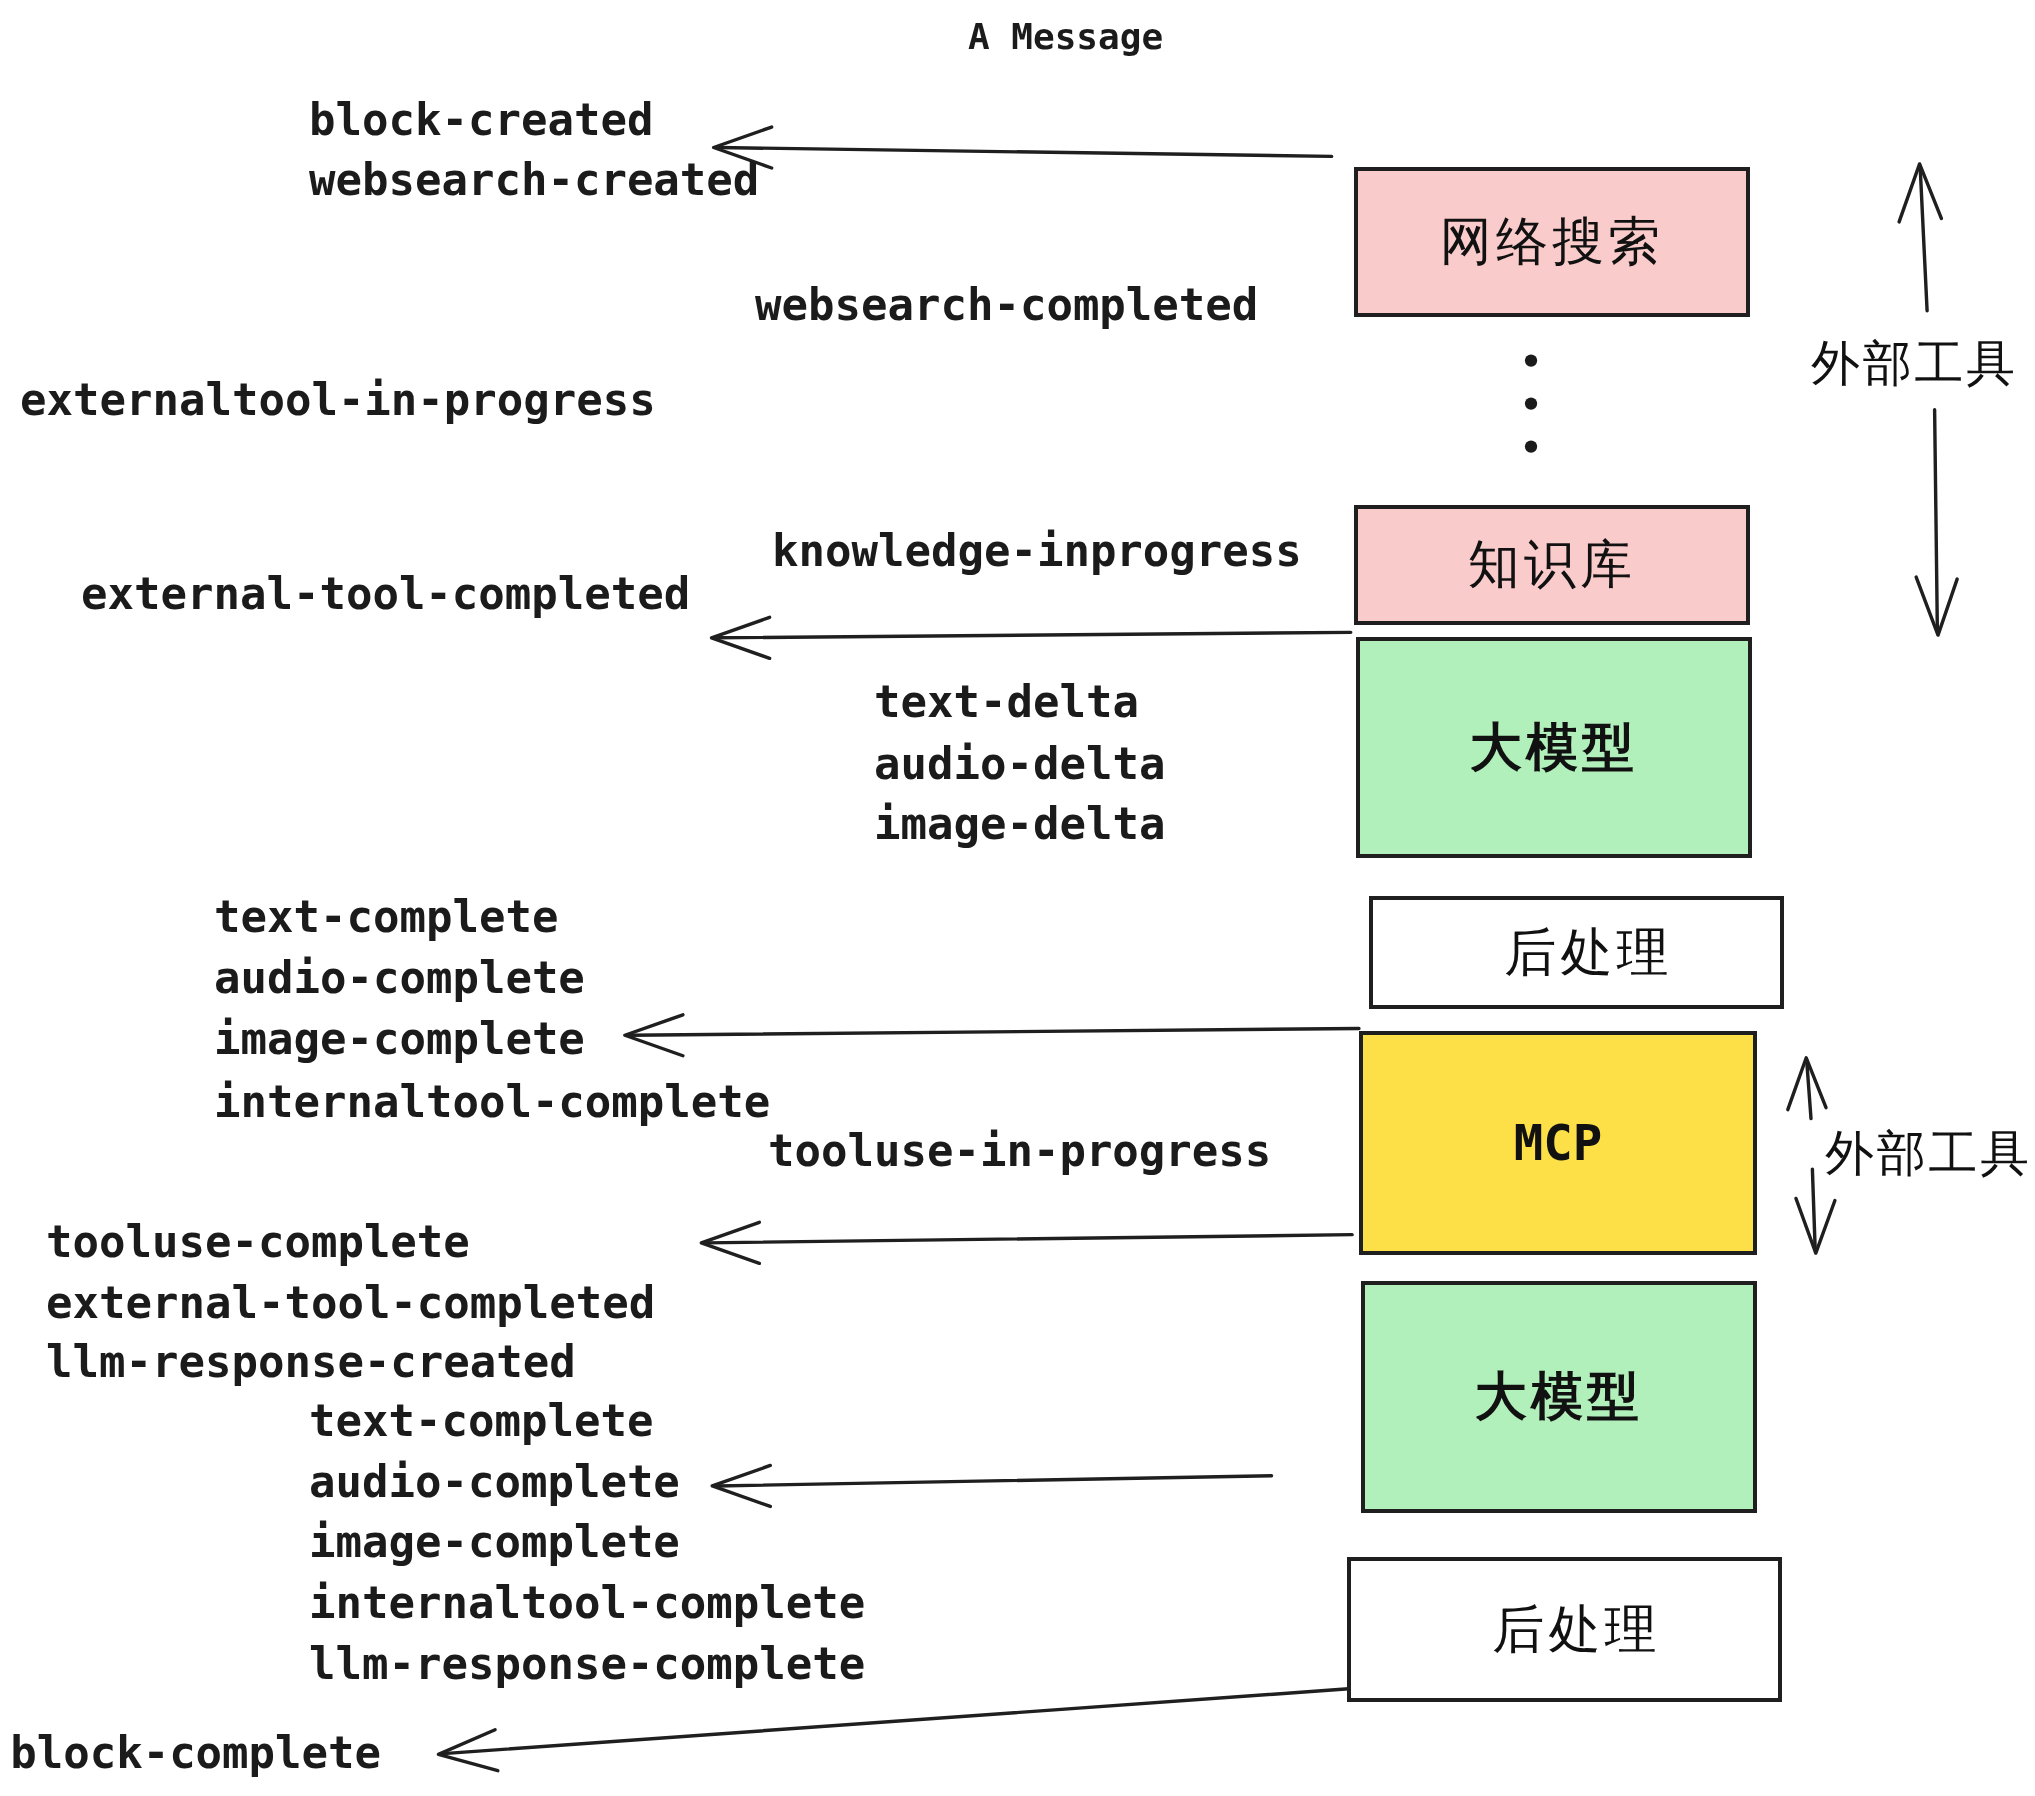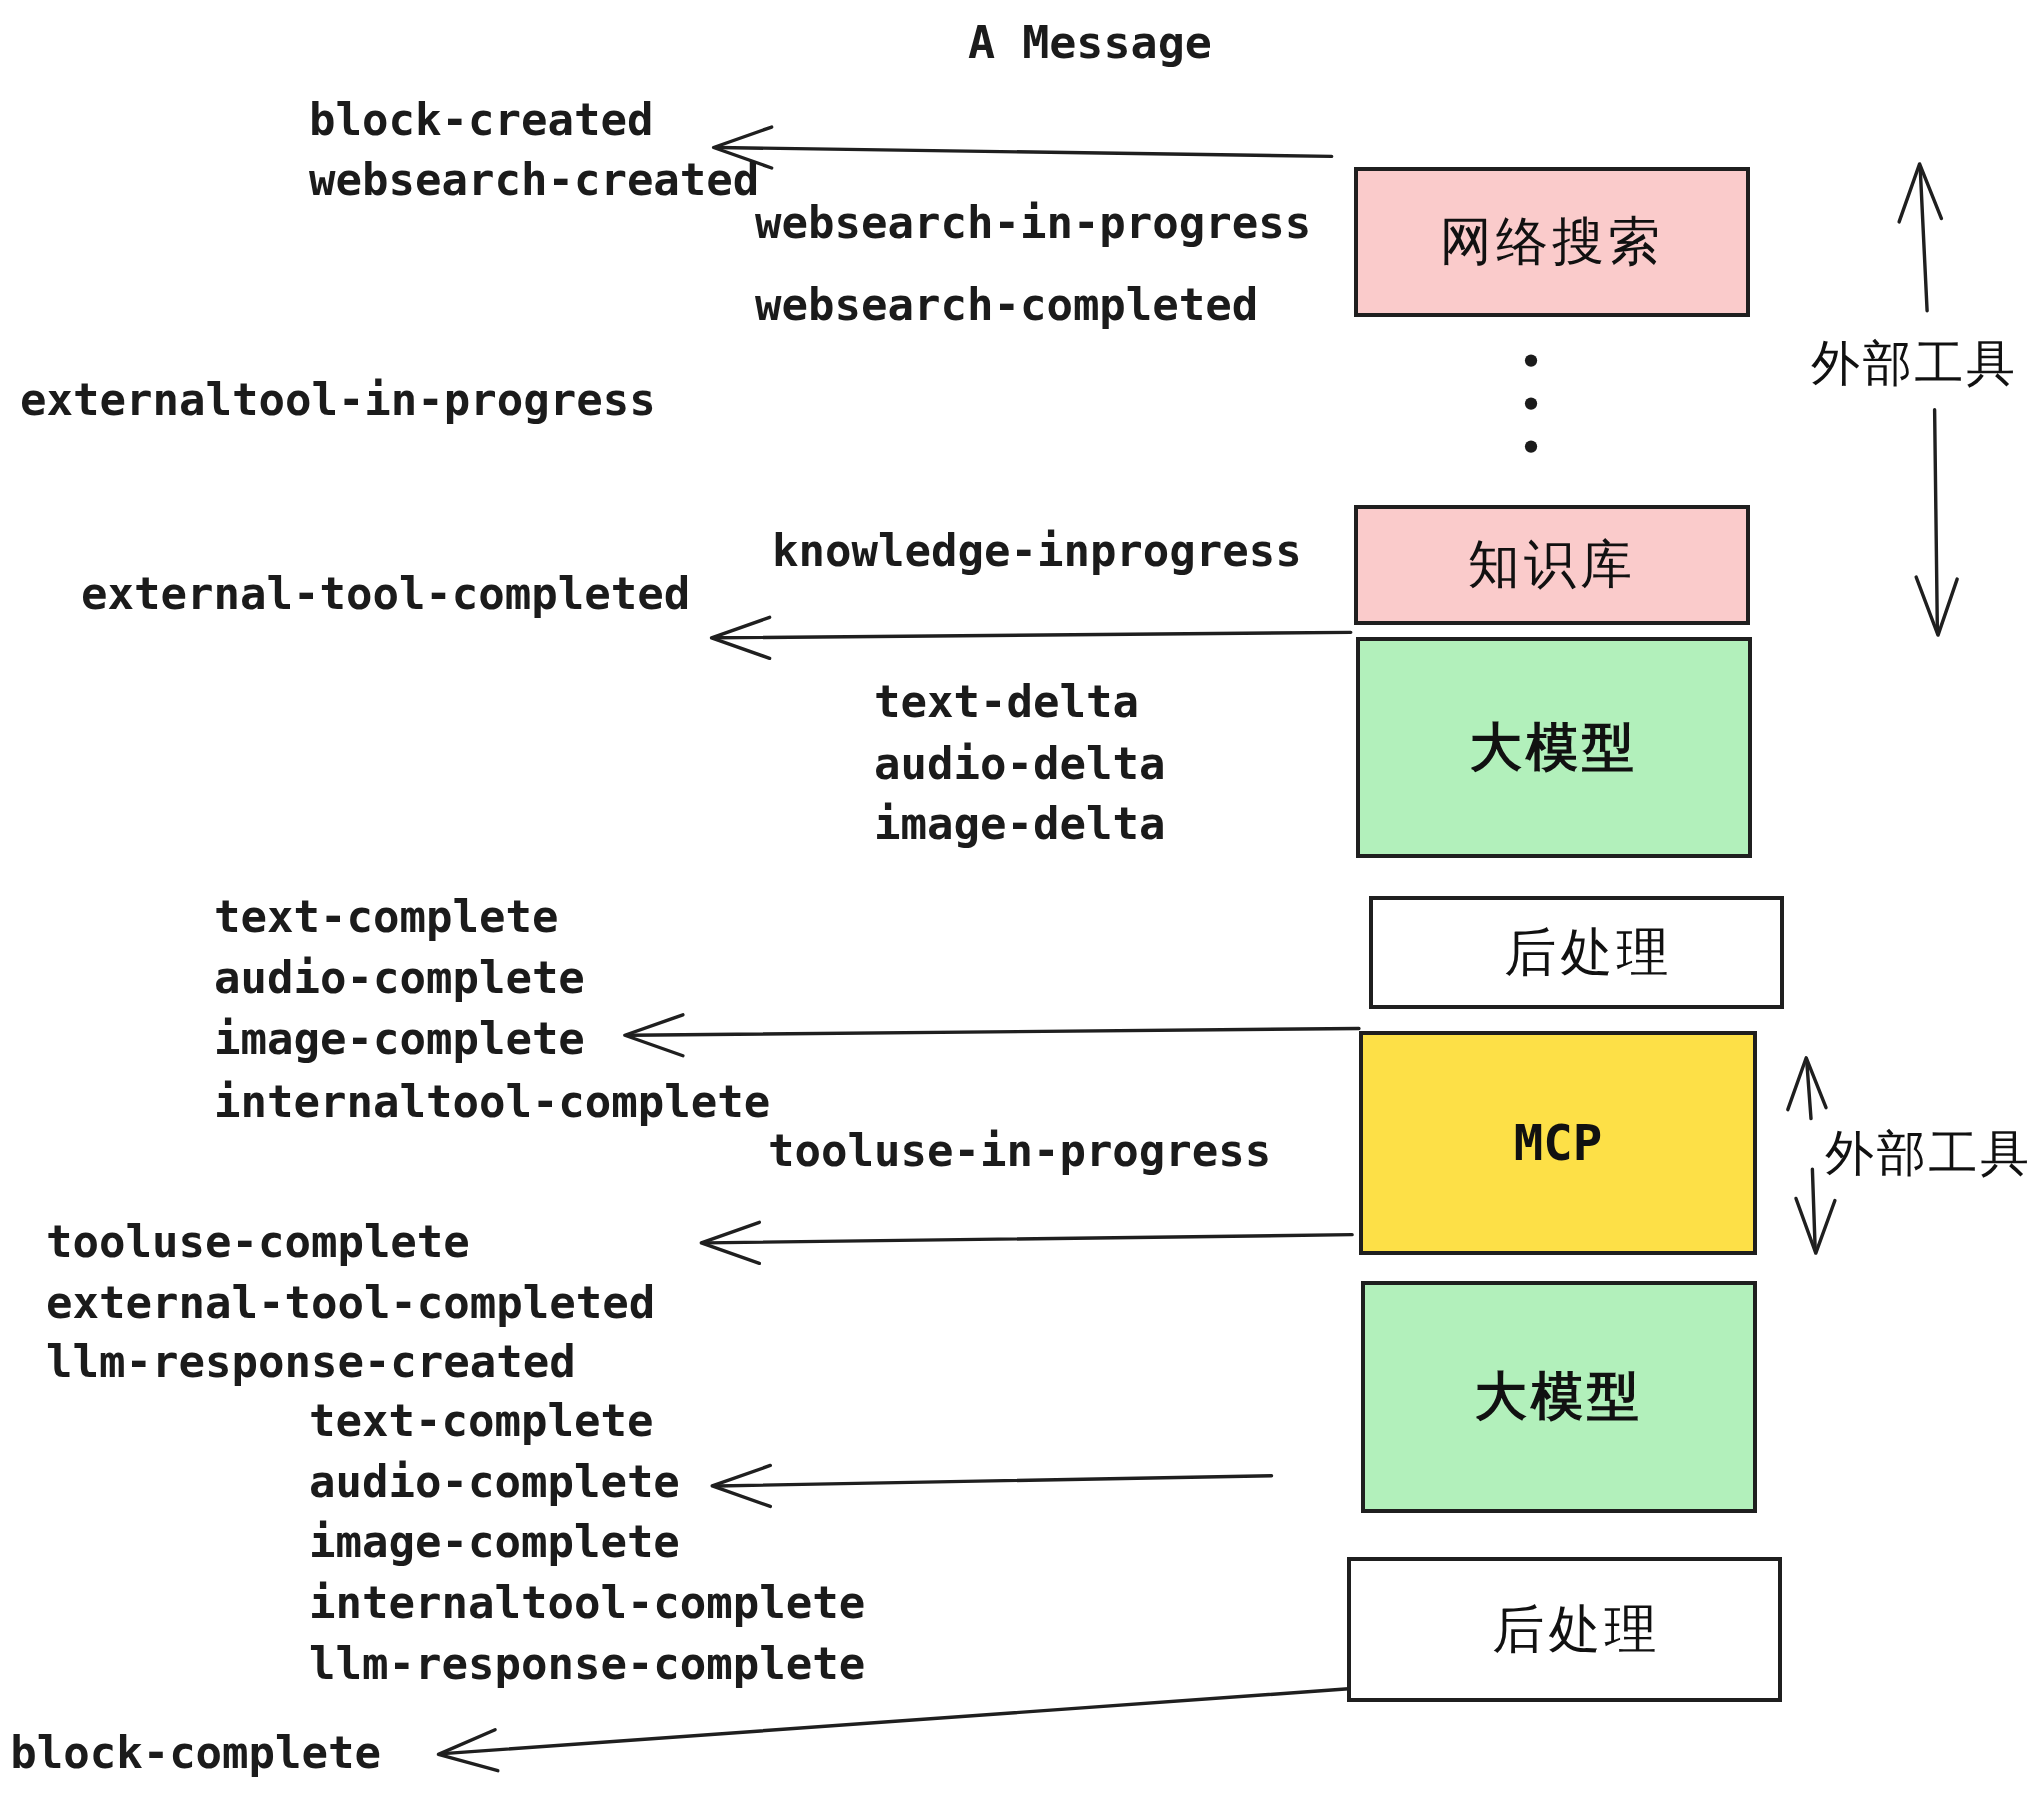--- a/index.html
+++ b/index.html
@@ -7,21 +7,21 @@
     position: relative;
     width: 2035px;
     height: 1796px;
     background: #ffffff;
     font-family: "DejaVu Sans Mono", "Liberation Mono", monospace;
     color: #1b1b1b;
     overflow: hidden;
   }
   .title {
     position: absolute;
-    font-size: 45px;
+    font-size: 36px;
     font-weight: 700;
     white-space: pre;
   }
   .ev {
     position: absolute;
     font-size: 44px;
     font-weight: 700;
     white-space: pre;
     line-height: 1.1;
   }
@@ -161,21 +161,20 @@
   <div class="box box-green" style="left:1361px; top:1281px; width:396px; height:232px">
     <span class="box-label">大模型</span>
   </div>
 
   <div class="box box-white" style="left:1347px; top:1557px; width:435px; height:145px">
     <span class="box-label">后处理</span>
   </div>
 
   <div class="ev" style="left:309px;  top:96px">block-created</div>
   <div class="ev" style="left:309px;  top:156px">websearch-created</div>
-  <div class="ev" style="left:755px; top:199px">websearch-in-progress</div>
   <div class="ev" style="left:755px; top:281px">websearch-completed</div>
   <div class="ev" style="left:20px;   top:376px">externaltool-in-progress</div>
   <div class="ev" style="left:772px; top:527px">knowledge-inprogress</div>
   <div class="ev" style="left:81px;  top:570px">external-tool-completed</div>
   <div class="ev" style="left:874px; top:678px">text-delta</div>
   <div class="ev" style="left:874px; top:740px">audio-delta</div>
   <div class="ev" style="left:874px; top:800px">image-delta</div>
   <div class="ev" style="left:214px;  top:893px">text-complete</div>
   <div class="ev" style="left:214px;  top:954px">audio-complete</div>
   <div class="ev" style="left:214px;  top:1015px">image-complete</div>

